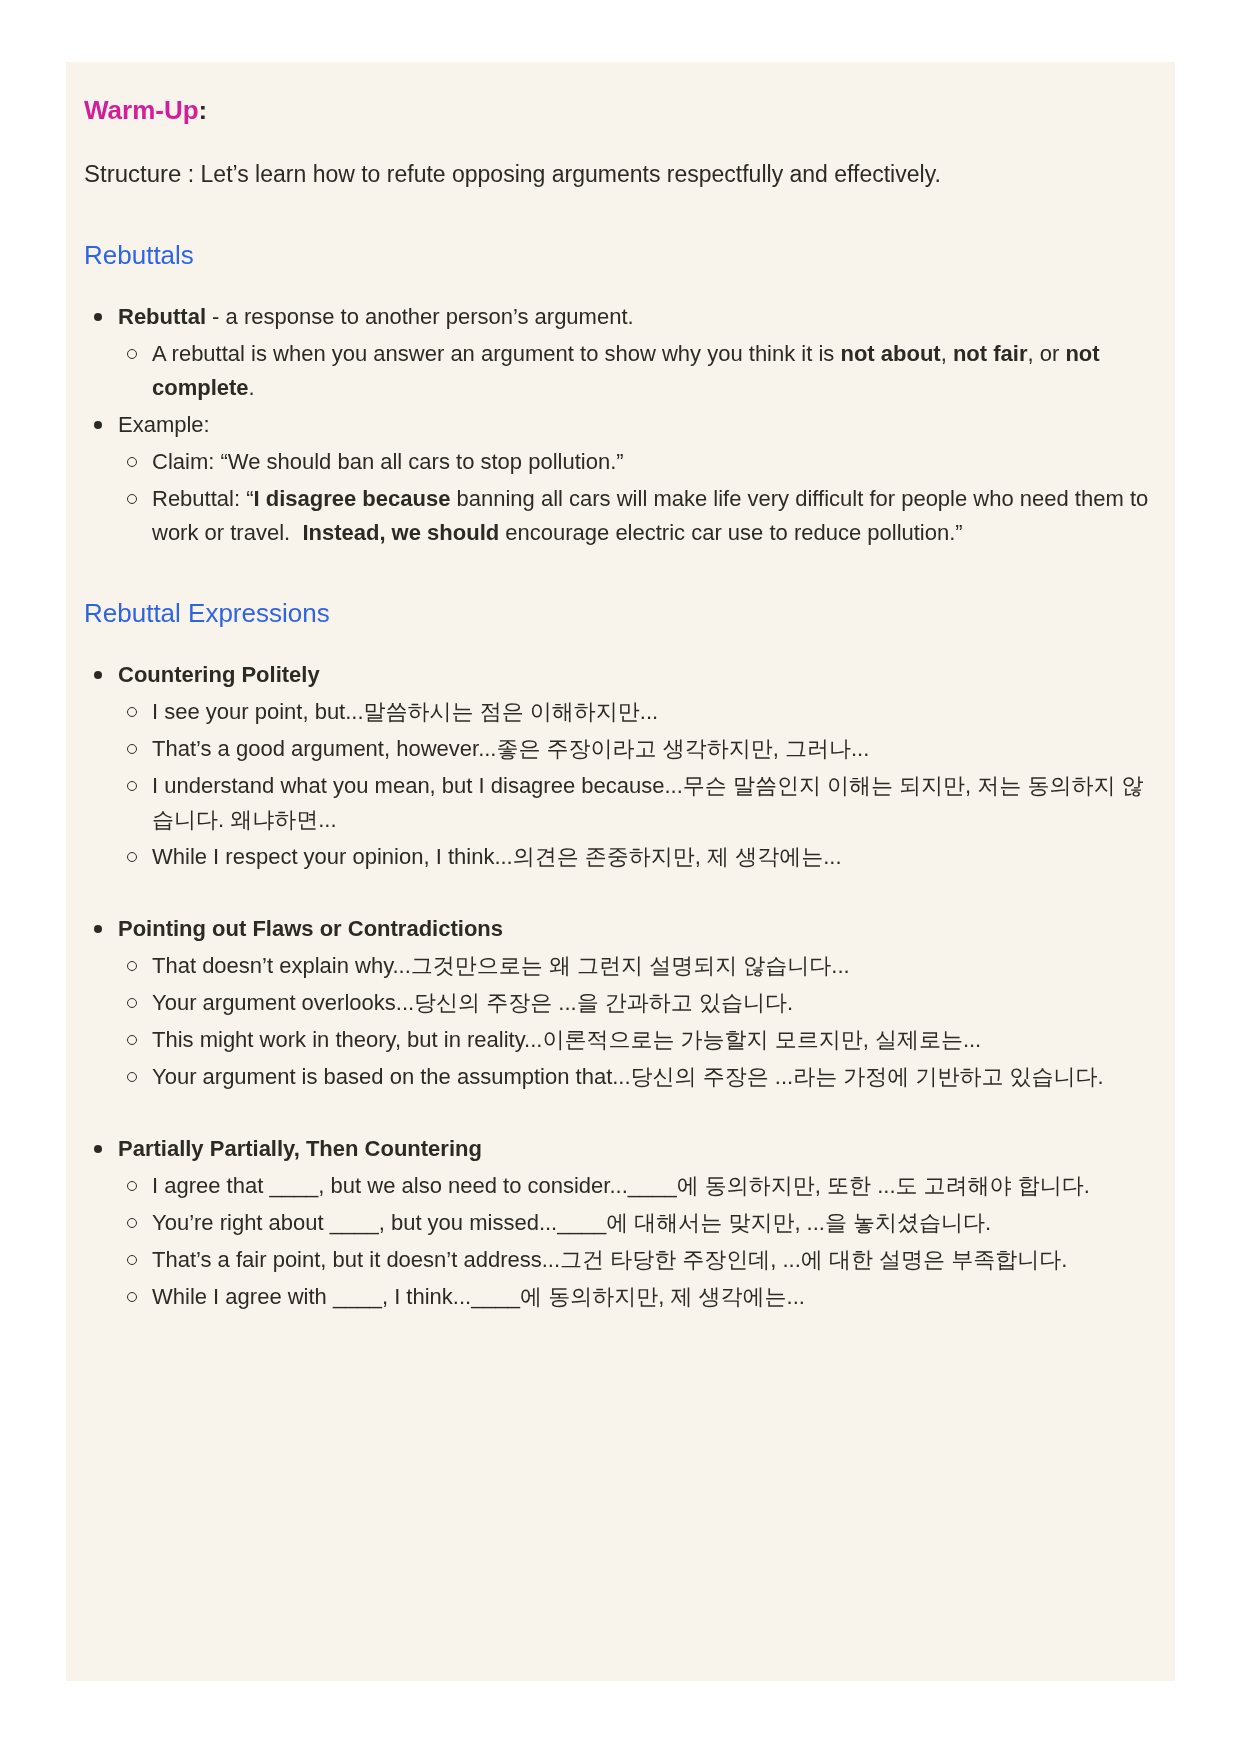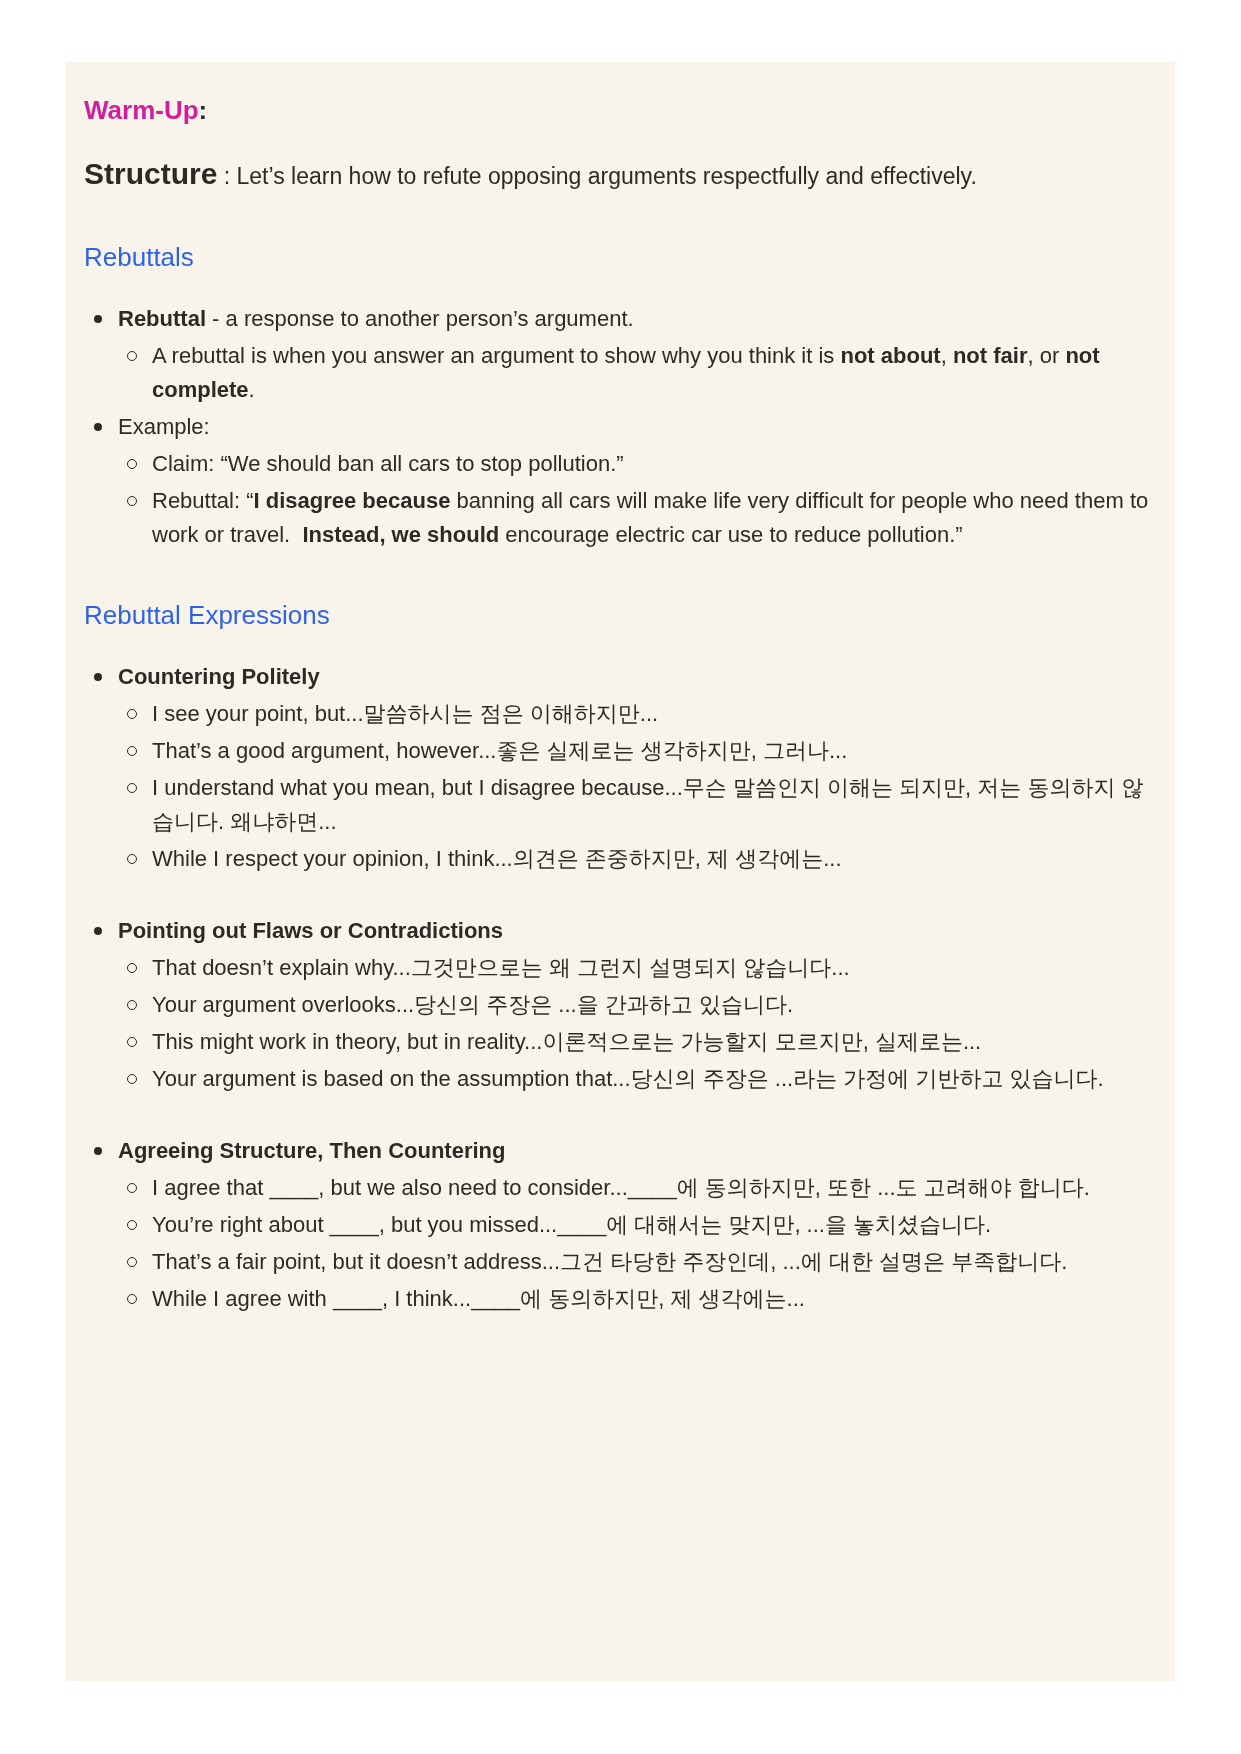--- a/index.html
+++ b/index.html
@@ -31,21 +31,21 @@
     line-height:36px;
     font-weight:700;
   }
   .warmup .pink{color:var(--pink);}
   .warmup .colon{color:var(--ink);}
   .structure{
     margin:28px 0 0 0;
     font-size:23px;
     line-height:36px;
   }
-  .structure strong{font-size:30px;font-weight:700;}
+  .structure strong{font-size:24px;font-weight:400;}
   .section-heading{
     margin:46px 0 28px 0;
     text-align:left;
     font-size:26px;
     line-height:34px;
     font-weight:400;
     color:var(--blue);
   }
   ul{list-style:none;margin:0;padding:0 0 0 34px;}
   li{position:relative;margin:3px 0;}
@@ -83,31 +83,31 @@
             </ul></li>
           <li><span class="marker disc"></span><span class="runs"><span>Example:</span></span><ul class="l2">
               <li><span class="marker circle"></span><span class="runs"><span>Claim: “We should ban all cars to stop pollution.”</span></span></li>
               <li><span class="marker circle"></span><span class="runs"><span>Rebuttal: “</span><span class="b">I disagree because</span><span> banning all cars will make life very difficult for people who need them to work or travel.&nbsp; </span><span class="b">Instead, we should</span><span> encourage electric car use to reduce pollution.”</span></span></li>
             </ul></li>
         </ul>
         <h3 class="section-heading">Rebuttal Expressions</h3>
         <ul class="l1 spaced">
           <li><span class="marker disc"></span><span class="runs"><span class="b">Countering Politely</span></span><ul class="l2">
               <li><span class="marker circle"></span><span class="runs"><span>I see your point, but...말씀하시는 점은 이해하지만...</span></span></li>
-              <li><span class="marker circle"></span><span class="runs"><span>That’s a good argument, however...좋은 실제로는 생각하지만, 그러나...</span></span></li>
+              <li><span class="marker circle"></span><span class="runs"><span>That’s a good argument, however...좋은 주장이라고 생각하지만, 그러나...</span></span></li>
               <li><span class="marker circle"></span><span class="runs"><span>I understand what you mean, but I disagree because...무슨 말씀인지 이해는 되지만, 저는 동의하지 않습니다. 왜냐하면...</span></span></li>
               <li><span class="marker circle"></span><span class="runs"><span>While I respect your opinion, I think...의견은 존중하지만, 제 생각에는...</span></span></li>
             </ul></li>
           <li><span class="marker disc"></span><span class="runs"><span class="b">Pointing out Flaws or Contradictions</span></span><ul class="l2">
               <li><span class="marker circle"></span><span class="runs"><span>That doesn’t explain why...그것만으로는 왜 그런지 설명되지 않습니다...</span></span></li>
               <li><span class="marker circle"></span><span class="runs"><span>Your argument overlooks...당신의 주장은 ...을 간과하고 있습니다.</span></span></li>
               <li><span class="marker circle"></span><span class="runs"><span>This might work in theory, but in reality...이론적으로는 가능할지 모르지만, 실제로는...</span></span></li>
               <li><span class="marker circle"></span><span class="runs"><span>Your argument is based on the assumption that...당신의 주장은 ...라는 가정에 기반하고 있습니다.</span></span></li>
             </ul></li>
-          <li><span class="marker disc"></span><span class="runs"><span class="b">Agreeing Structure, Then Countering</span></span><ul class="l2">
+          <li><span class="marker disc"></span><span class="runs"><span class="b">Partially Partially, Then Countering</span></span><ul class="l2">
               <li><span class="marker circle"></span><span class="runs"><span>I agree that ____, but we also need to consider...____에 동의하지만, 또한 ...도 고려해야 합니다.</span></span></li>
               <li><span class="marker circle"></span><span class="runs"><span>You’re right about ____, but you missed...____에 대해서는 맞지만, ...을 놓치셨습니다.</span></span></li>
               <li><span class="marker circle"></span><span class="runs"><span>That’s a fair point, but it doesn’t address...그건 타당한 주장인데, ...에 대한 설명은 부족합니다.</span></span></li>
               <li><span class="marker circle"></span><span class="runs"><span>While I agree with ____, I think...____에 동의하지만, 제 생각에는...</span></span></li>
             </ul></li>
         </ul>
       </div>
   </div>
 </div>
 

